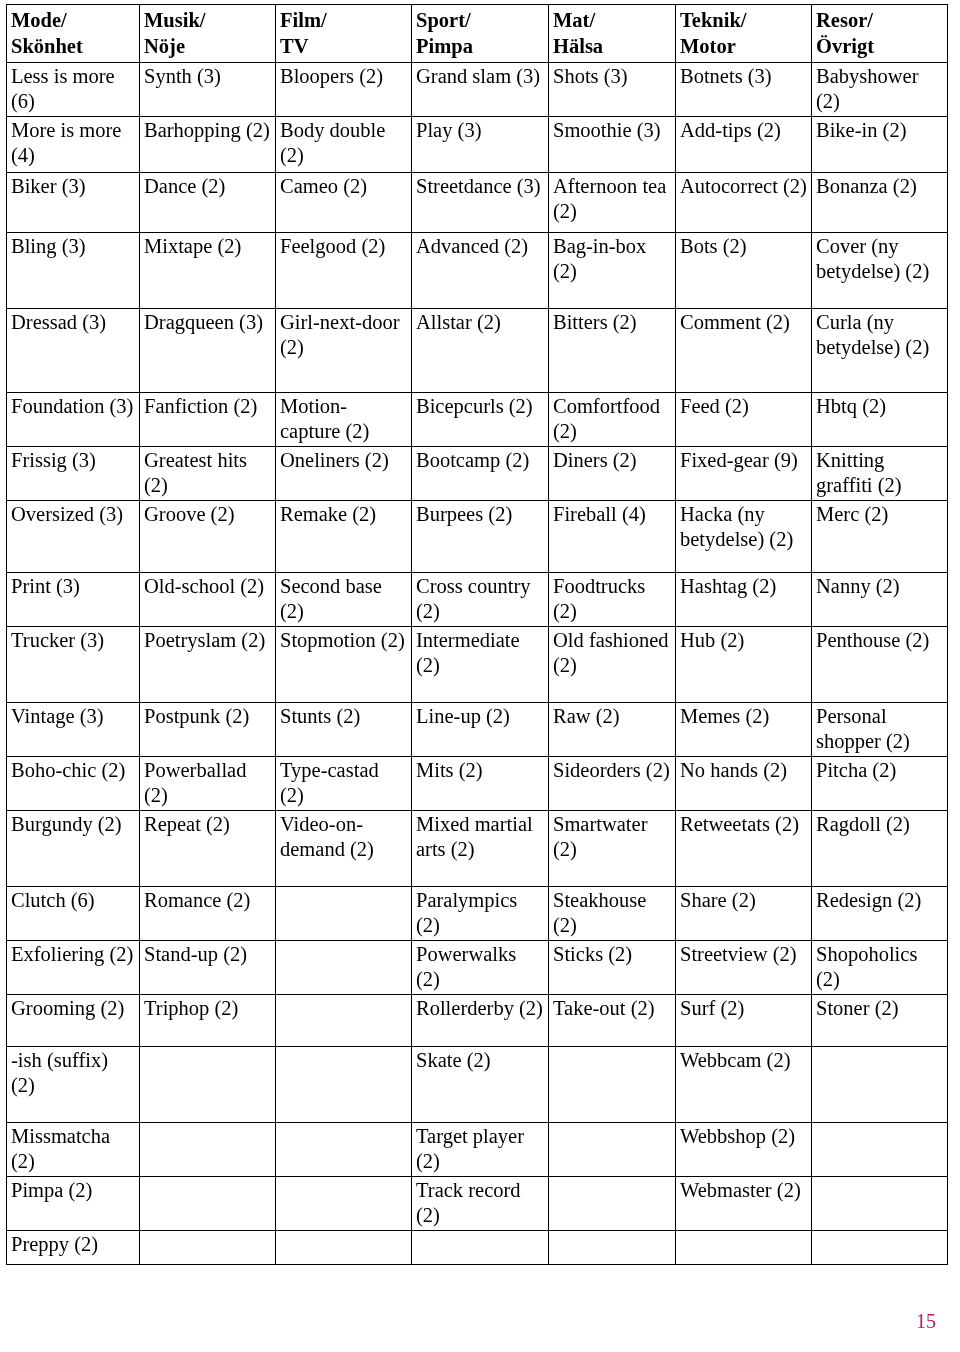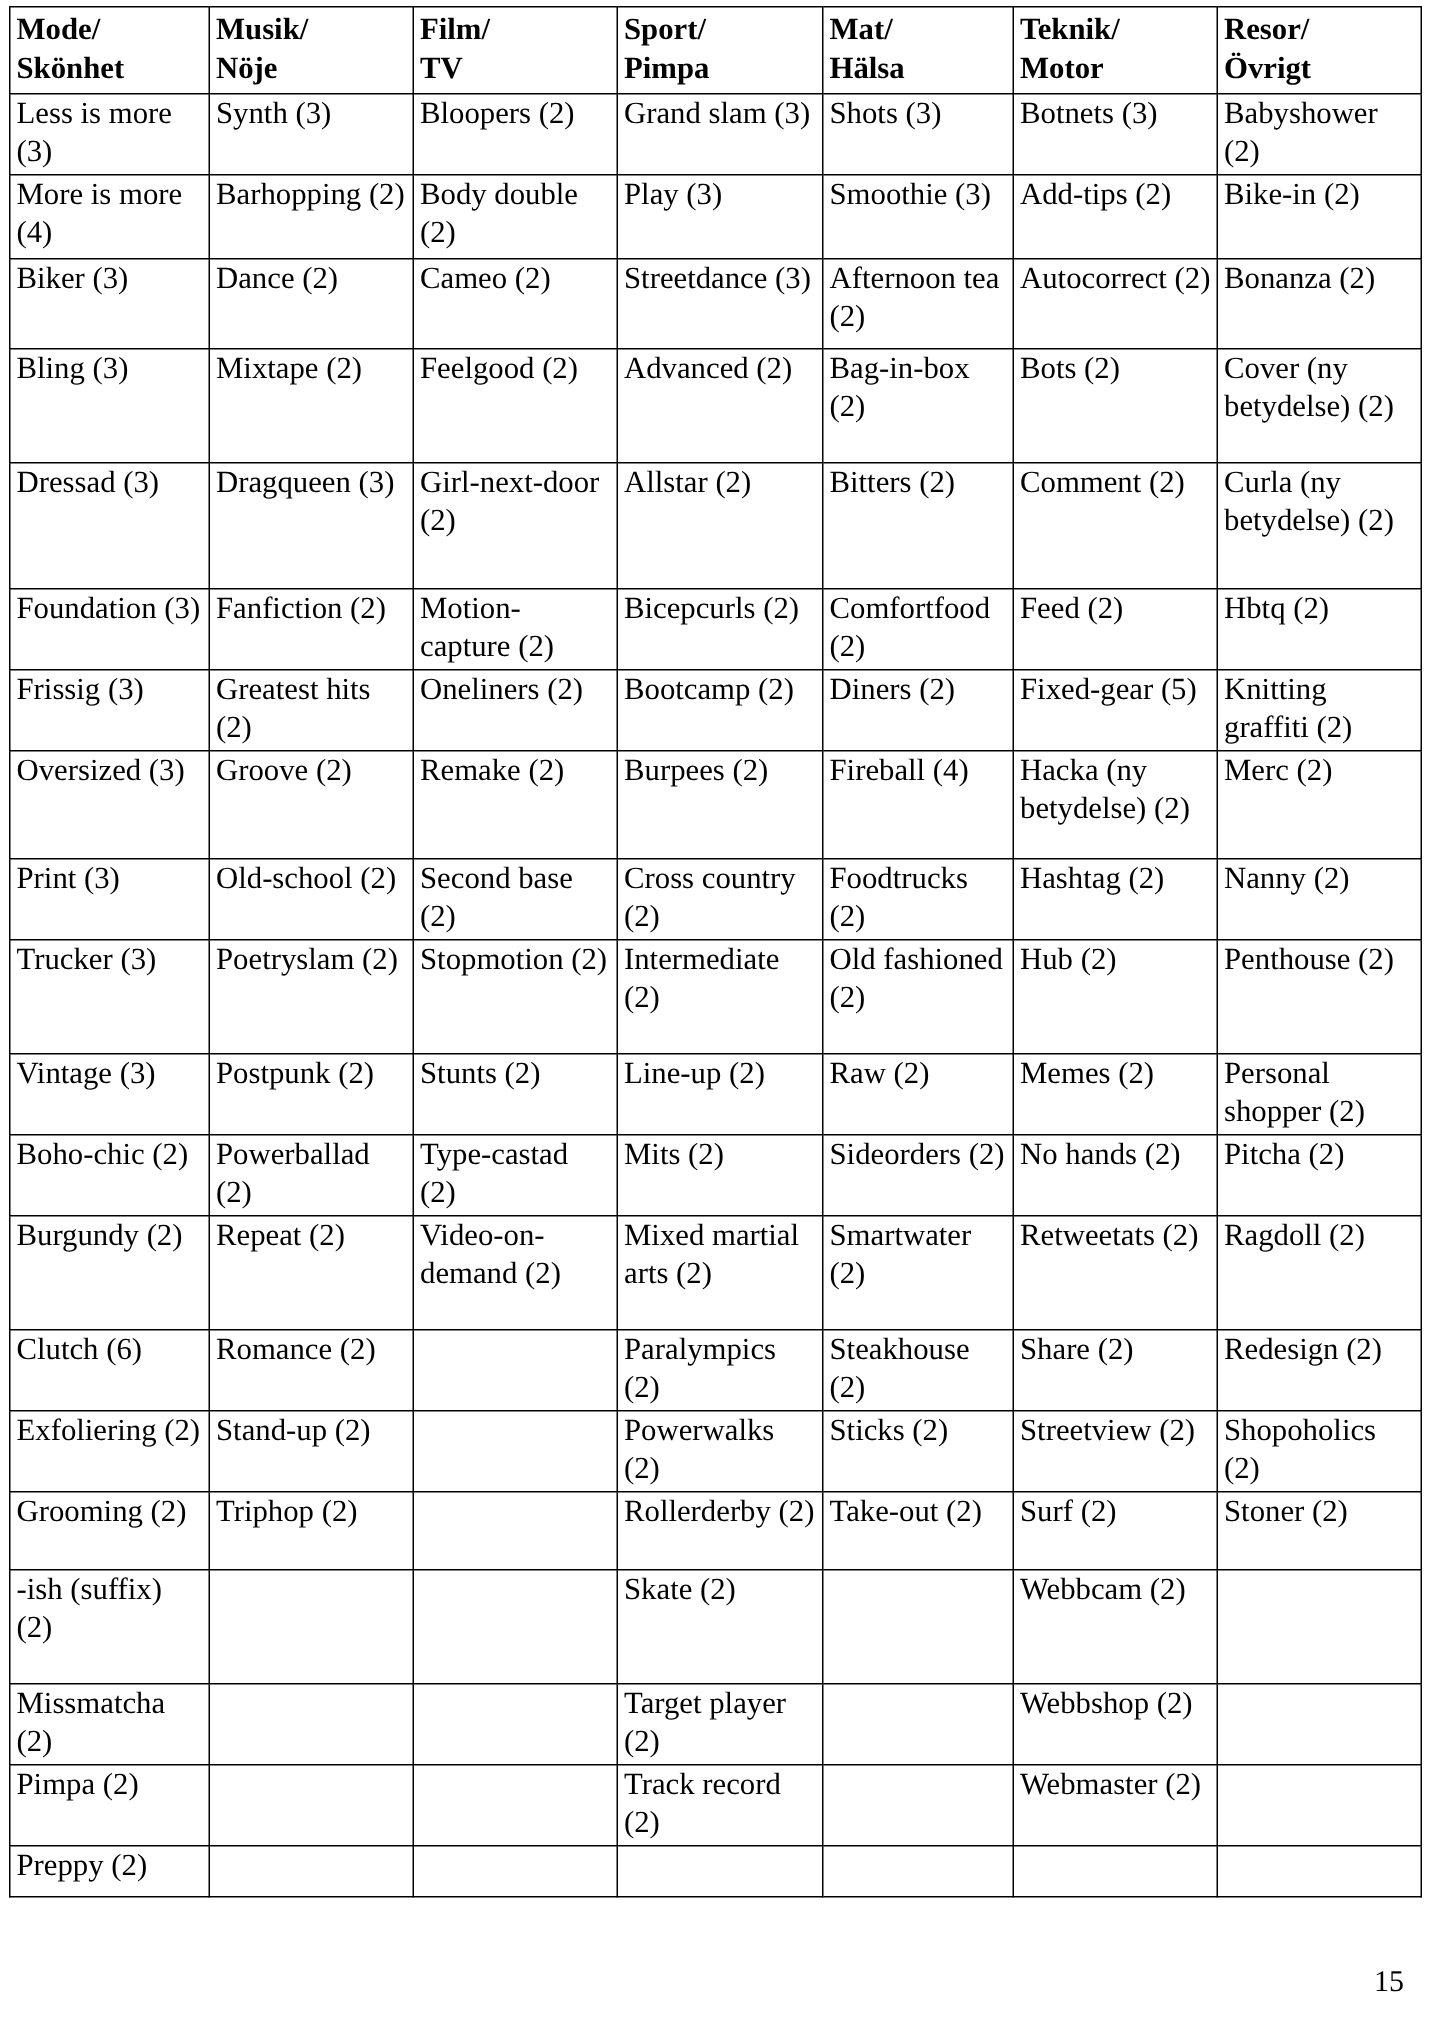--- a/index.html
+++ b/index.html
@@ -58,21 +58,21 @@
   col.c5 { width: 136px; }
   col.c6 { width: 136px; }
 
   .pagenum {
     position: absolute;
     right: 24px;
     bottom: 24px;
     font-size: 20px;
     line-height: 22px;
     font-family: "Liberation Serif", "DejaVu Serif", serif;
-    color: #000000;
+    color: #be185d;
   }
   .hdr-line { display: block; }
 </style>
 </head>
 <body>
 
 <div class="page">
 
   <table class="wordlist">
     <colgroup>
@@ -111,21 +111,21 @@
             <span class="hdr-line">Motor</span>
           </th>
           <th>
             <span class="hdr-line">Resor/</span>
             <span class="hdr-line">Övrigt</span>
           </th>
         </tr>
     </thead>
     <tbody id="body-rows">
         <tr style="height: 54px;">
-          <td>Less is more (3)</td>
+          <td>Less is more (6)</td>
           <td>Synth (3)</td>
           <td>Bloopers (2)</td>
           <td>Grand slam (3)</td>
           <td>Shots (3)</td>
           <td>Botnets (3)</td>
           <td>Babyshower (2)</td>
         </tr>
         <tr style="height: 56px;">
           <td>More is more (4)</td>
           <td>Barhopping (2)</td>
@@ -170,21 +170,21 @@
           <td>Comfortfood (2)</td>
           <td>Feed (2)</td>
           <td>Hbtq (2)</td>
         </tr>
         <tr style="height: 54px;">
           <td>Frissig (3)</td>
           <td>Greatest hits (2)</td>
           <td>Oneliners (2)</td>
           <td>Bootcamp (2)</td>
           <td>Diners (2)</td>
-          <td>Fixed-gear (5)</td>
+          <td>Fixed-gear (9)</td>
           <td>Knitting graffiti (2)</td>
         </tr>
         <tr style="height: 72px;">
           <td>Oversized (3)</td>
           <td>Groove (2)</td>
           <td>Remake (2)</td>
           <td>Burpees (2)</td>
           <td>Fireball (4)</td>
           <td>Hacka (ny betydelse) (2)</td>
           <td>Merc (2)</td>

